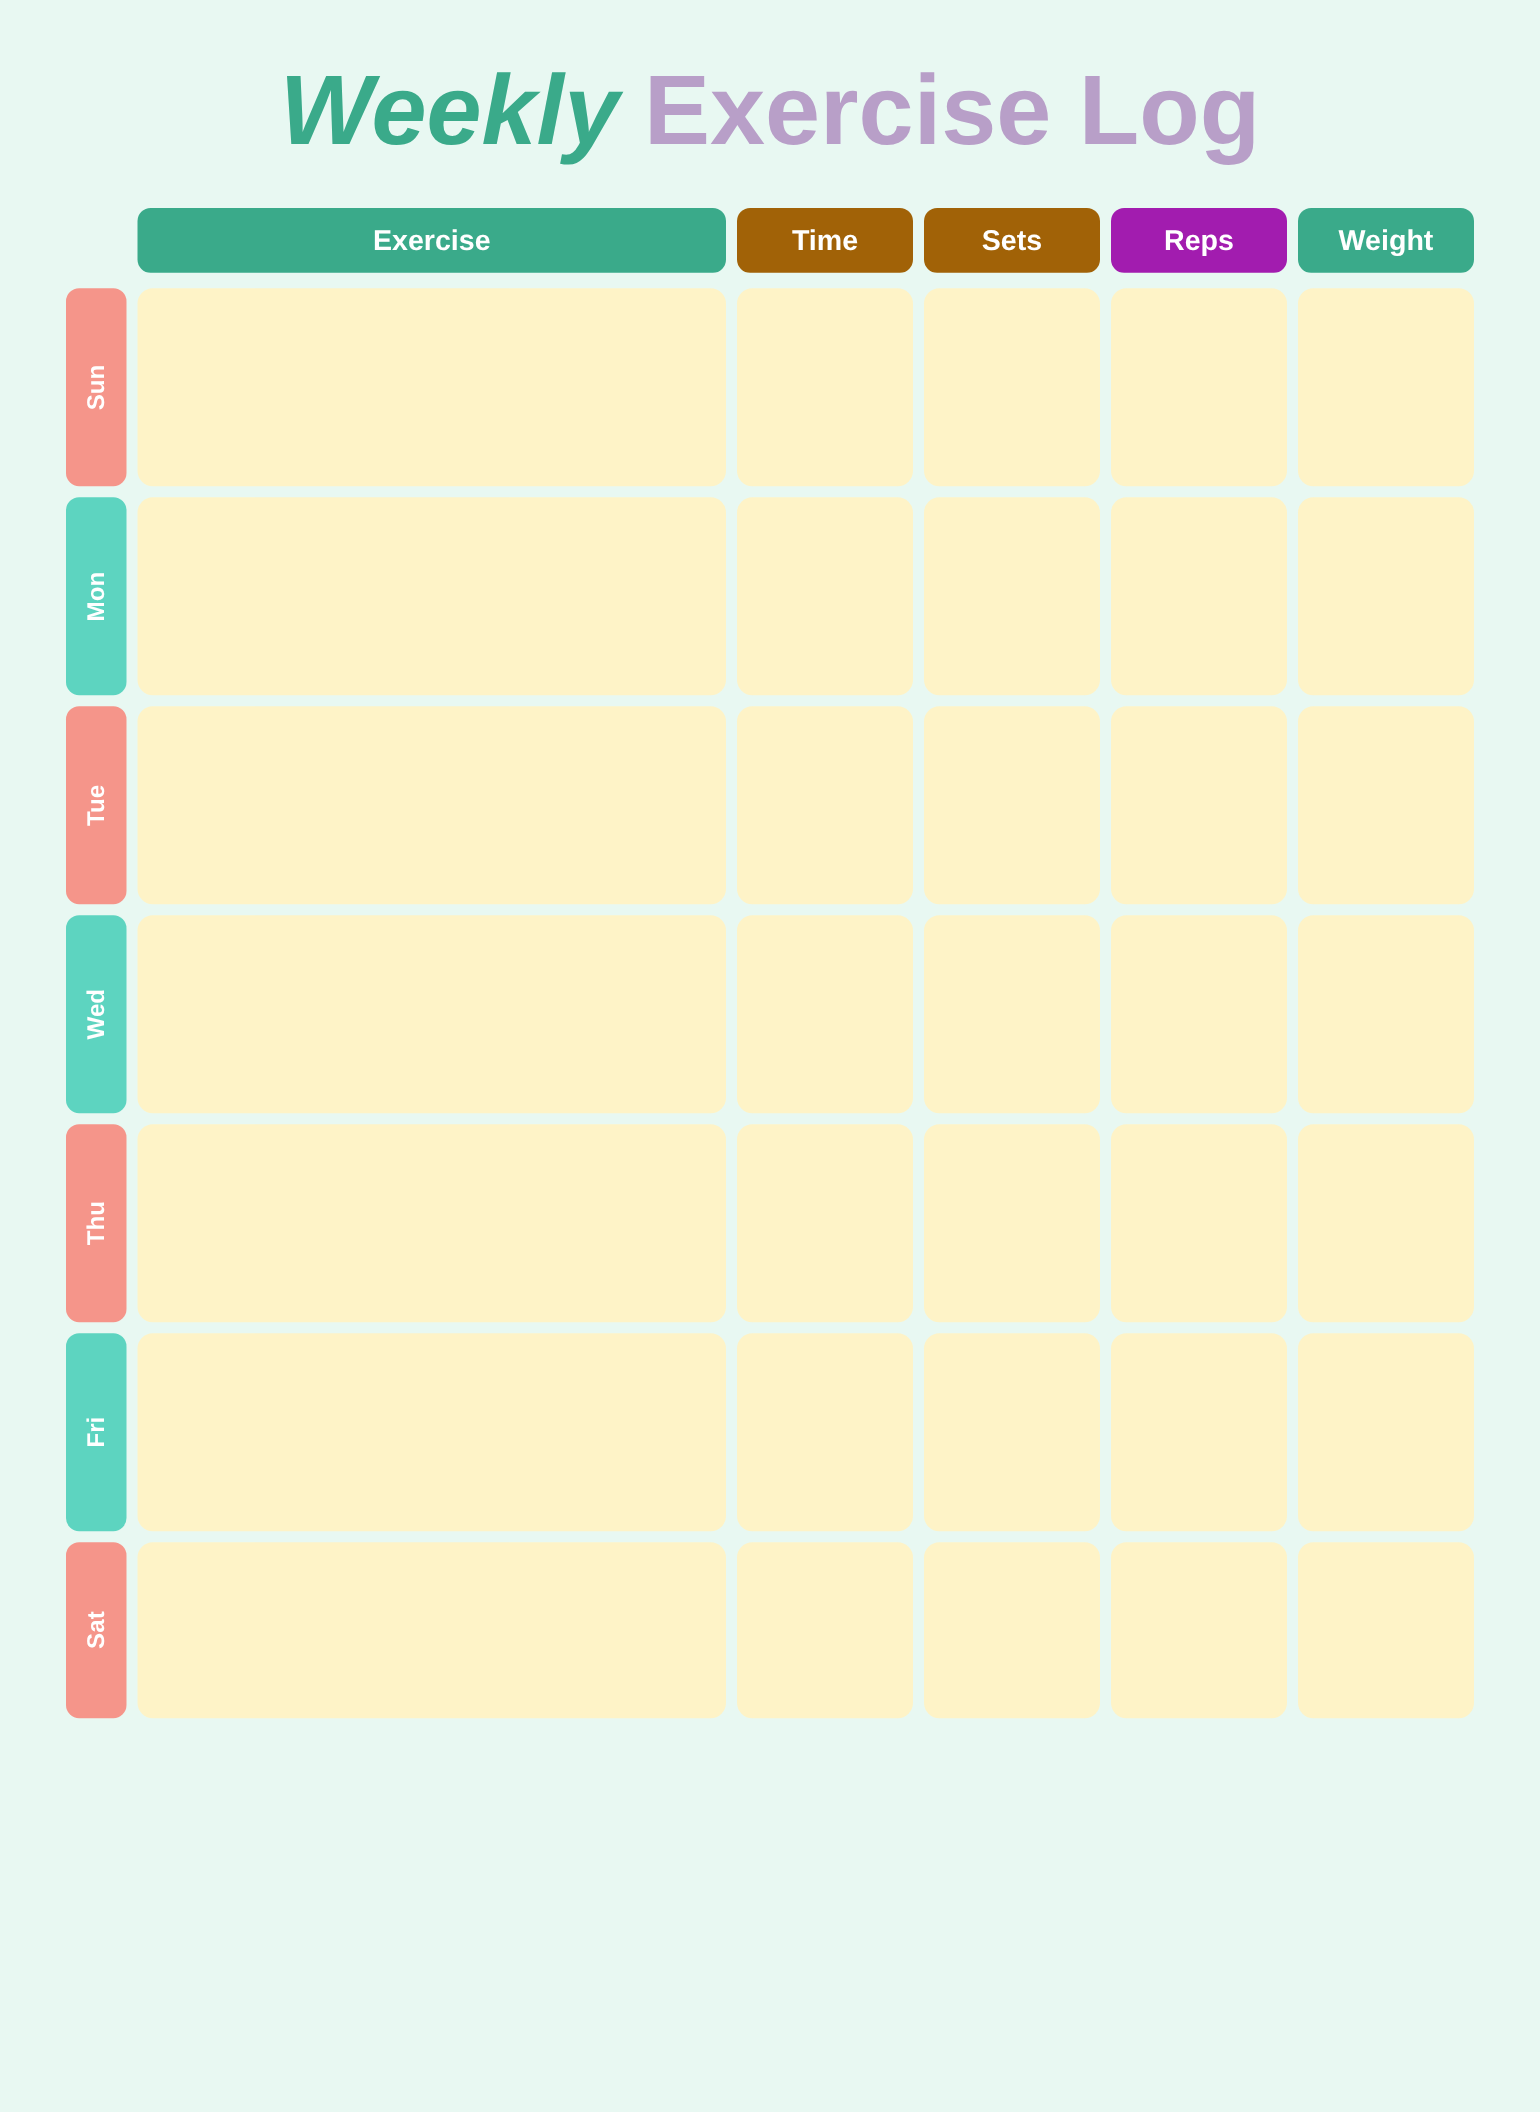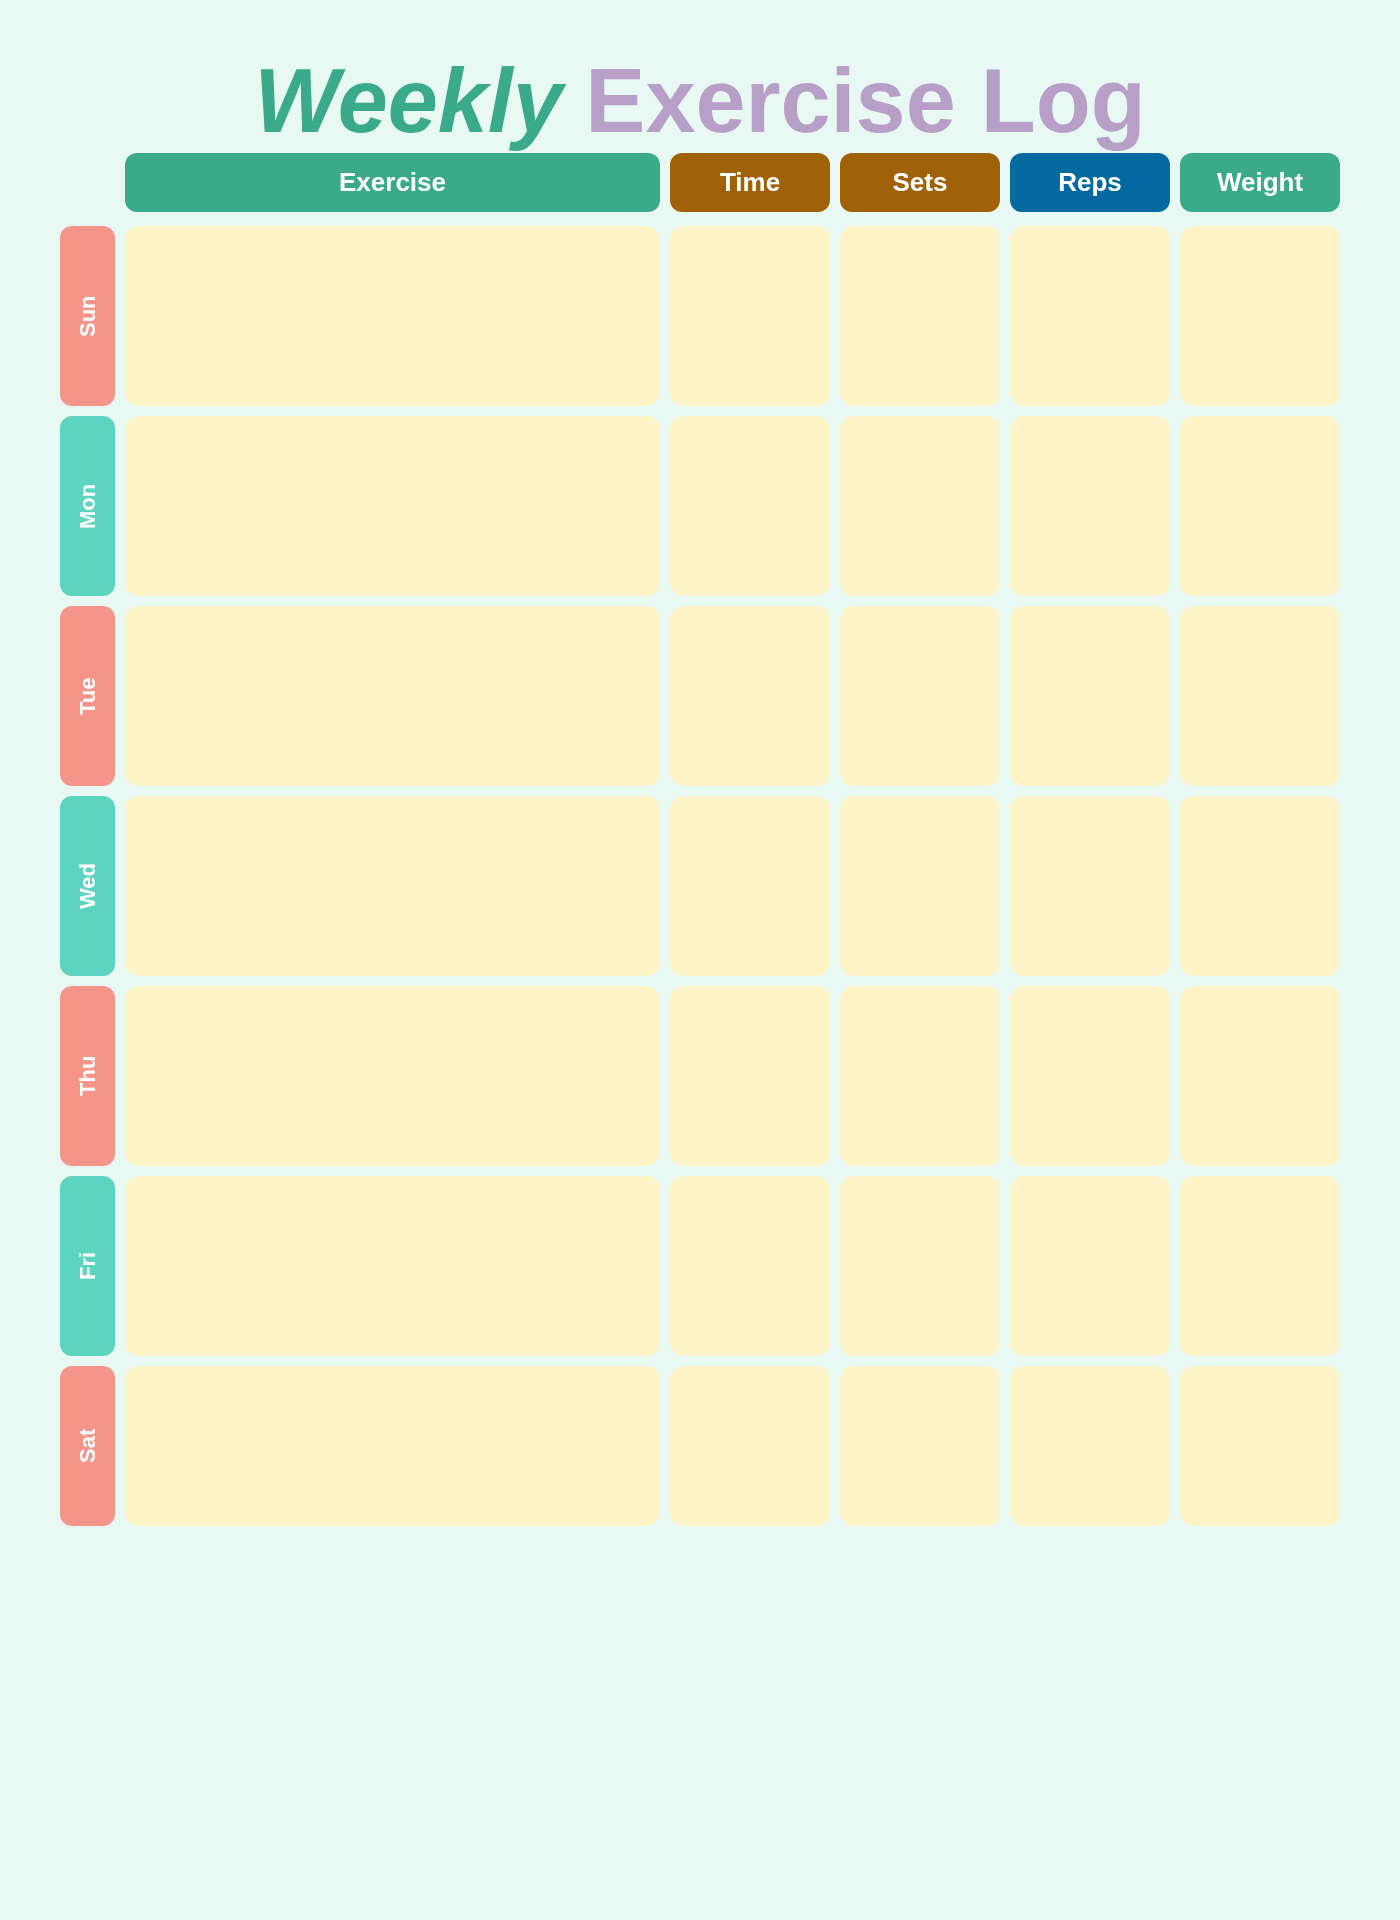--- a/index.html
+++ b/index.html
@@ -19,20 +19,21 @@
       padding: 40px 60px;
     }
 
     .page-container {
       width: 100%;
       max-width: 1280px;
     }
 
     .title-area {
       text-align: center;
+      margin-bottom: 36px;
       padding-top: 10px;
     }
 
     .title-weekly {
       font-size: 90px;
       font-weight: 900;
       color: #3aaa8a;
       display: inline;
       font-style: italic;
     }
@@ -77,21 +78,21 @@
 
     .header-time {
       background-color: #a16207;
     }
 
     .header-sets {
       background-color: #a16207;
     }
 
     .header-reps {
-      background-color: #0369a1;
+      background-color: #a21caf;
     }
 
     .header-weight {
       background-color: #3aaa8a;
     }
 
     
     .day-row {
       display: grid;
       grid-template-columns: 55px 1fr 160px 160px 160px 160px;

